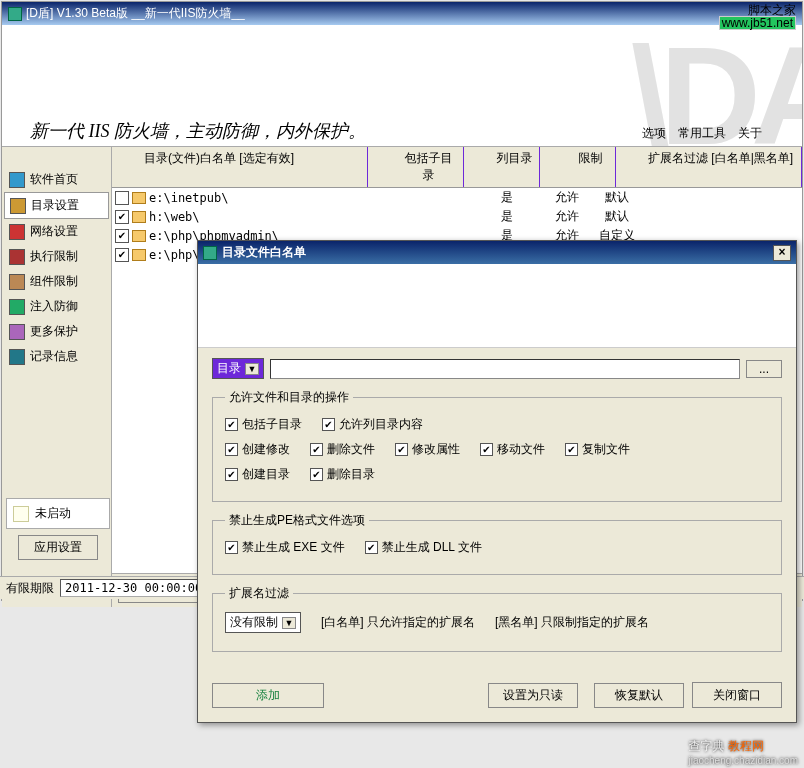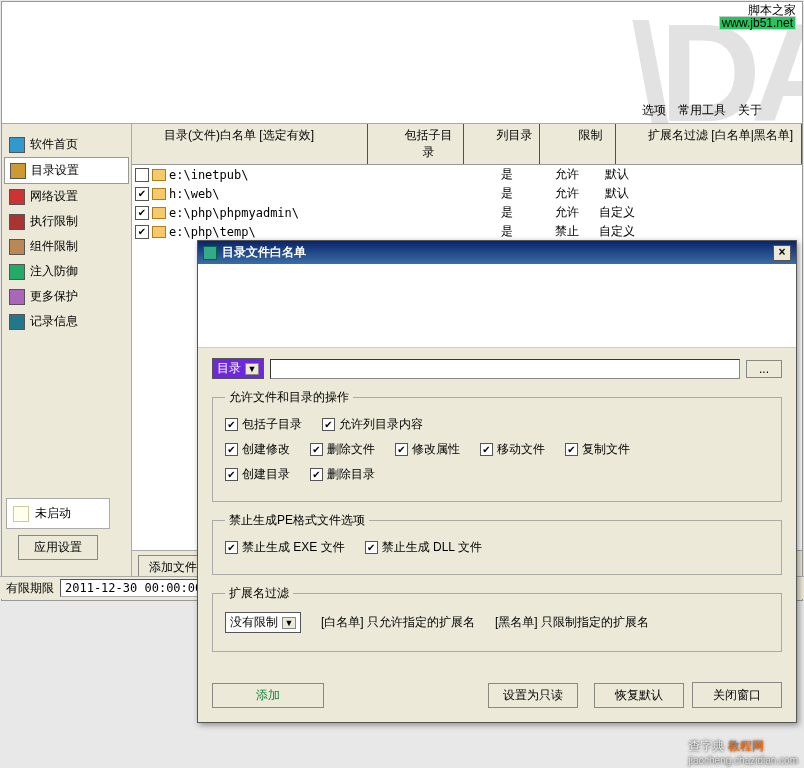--- a/index.html
+++ b/index.html
@@ -11,21 +11,21 @@
 .titlebar .title { flex: 1; }
 .watermark-top { position: absolute; right: 6px; top: 2px; font-size: 11px; color: #000; text-align: right; line-height: 12px; z-index: 3; }
 
 .banner { height: 122px; background: #fff; position: relative; border-bottom: 1px solid #aaa; overflow: hidden; }
 .banner .bg-text { position: absolute; right: -40px; top: -10px; font-size: 140px; font-weight: bold; color: #e2e2e2; letter-spacing: -10px; font-family: Arial; }
 .banner .slogan { position: absolute; left: 28px; top: 94px; font-size: 18px; font-style: italic; font-family: "KaiTi","楷体","SimSun"; }
 .banner .menu { position: absolute; right: 40px; bottom: 4px; display: flex; gap: 12px; }
 .banner .menu span { cursor: pointer; }
 
 .body-row { display: flex; height: 460px; }
-.sidebar { width: 130px; background: #ece9d8; border-right: 1px solid #aaa; padding: 8px 2px; }
+.sidebar { width: 110px; background: #ece9d8; border-right: 1px solid #aaa; padding: 20px 2px; }
 .sidebar .item { display: flex; align-items: center; gap: 5px; padding: 4px 5px; cursor: pointer; }
 .sidebar .item.sel { background: #fff; border: 1px solid #999; }
 .sidebar .icon { width: 16px; height: 16px; display: inline-block; border: 1px solid #555; }
 
 .main { flex: 1; background: #fff; display: flex; flex-direction: column; }
 .table-head { display: flex; background: #ece9d8; border-bottom: 1px solid #999; }
 .table-head div { padding: 3px 6px; border-right: 1px solid #6d28d9; margin-left: 26px; }
 .col-path { flex: 1; }
 .col-sub { width: 70px; text-align: center; }
 .col-list { width: 50px; text-align: center; }
@@ -68,27 +68,32 @@
 .dlg-buttons .left { margin-right: auto; }
 .stack { display: flex; flex-direction: row; gap: 16px; }
 
 .watermark-bottom { position: absolute; right: 6px; bottom: 2px; font-size: 14px; font-family: "Microsoft YaHei","SimHei"; color: rgba(255,255,255,0.85); text-shadow: 0 0 3px #000; z-index: 30; }
 .watermark-bottom .sub { font-size: 10px; display: block; text-align: right; color: #ddd; }
 </style>
 </head>
 <body>
 
 <div class="window" style="width:802px; height:600px; position:absolute; left:1px; top:1px;">
+  <div class="titlebar">
+    <span class="app-icon"></span>
+    <span class="title">[D盾] V1.30 Beta版   __新一代IIS防火墙__</span>
+  </div>
   <div class="watermark-top">
     <div>脚本之家</div>
     <div style="border:1px solid #ccc;padding:0 2px;background:#22c55e;">www.jb51.net</div>
   </div>
 
   <div class="banner">
     <div class="bg-text">\DA</div>
+    <div class="slogan">新一代 IIS 防火墙，主动防御，内外保护。</div>
     <div class="menu">
       <span>选项</span>
       <span>常用工具</span>
       <span>关于</span>
     </div>
   </div>
 
   <div class="body-row">
     <div class="sidebar" id="sidebar">
         <div class="item">

